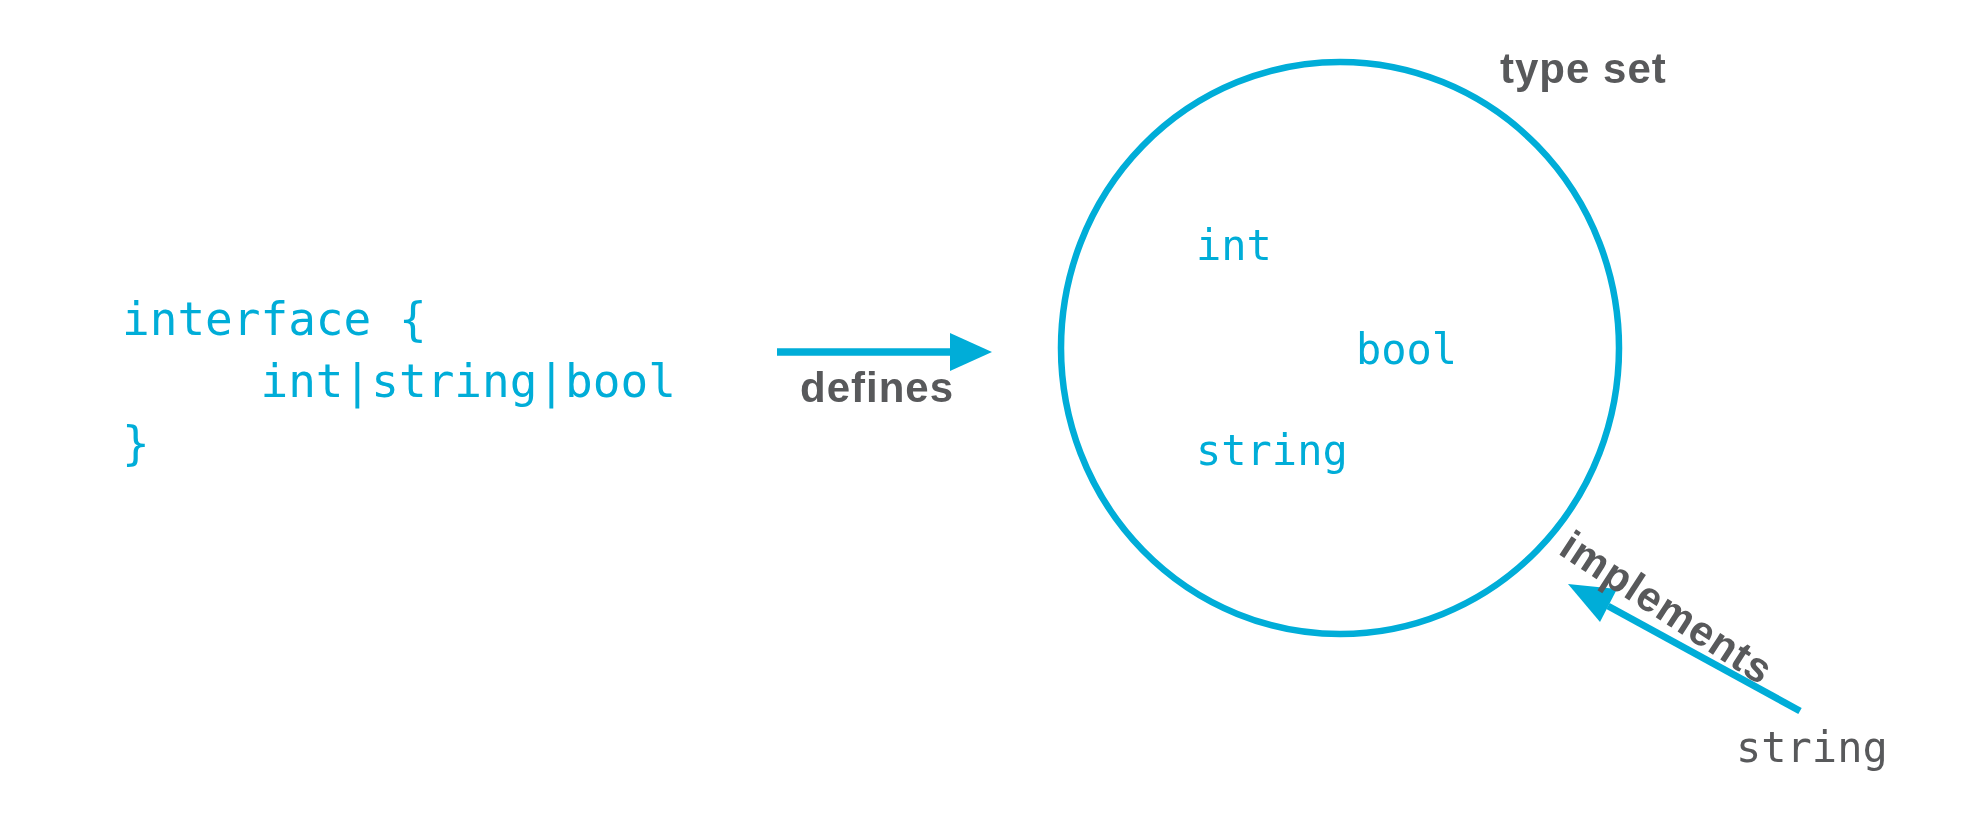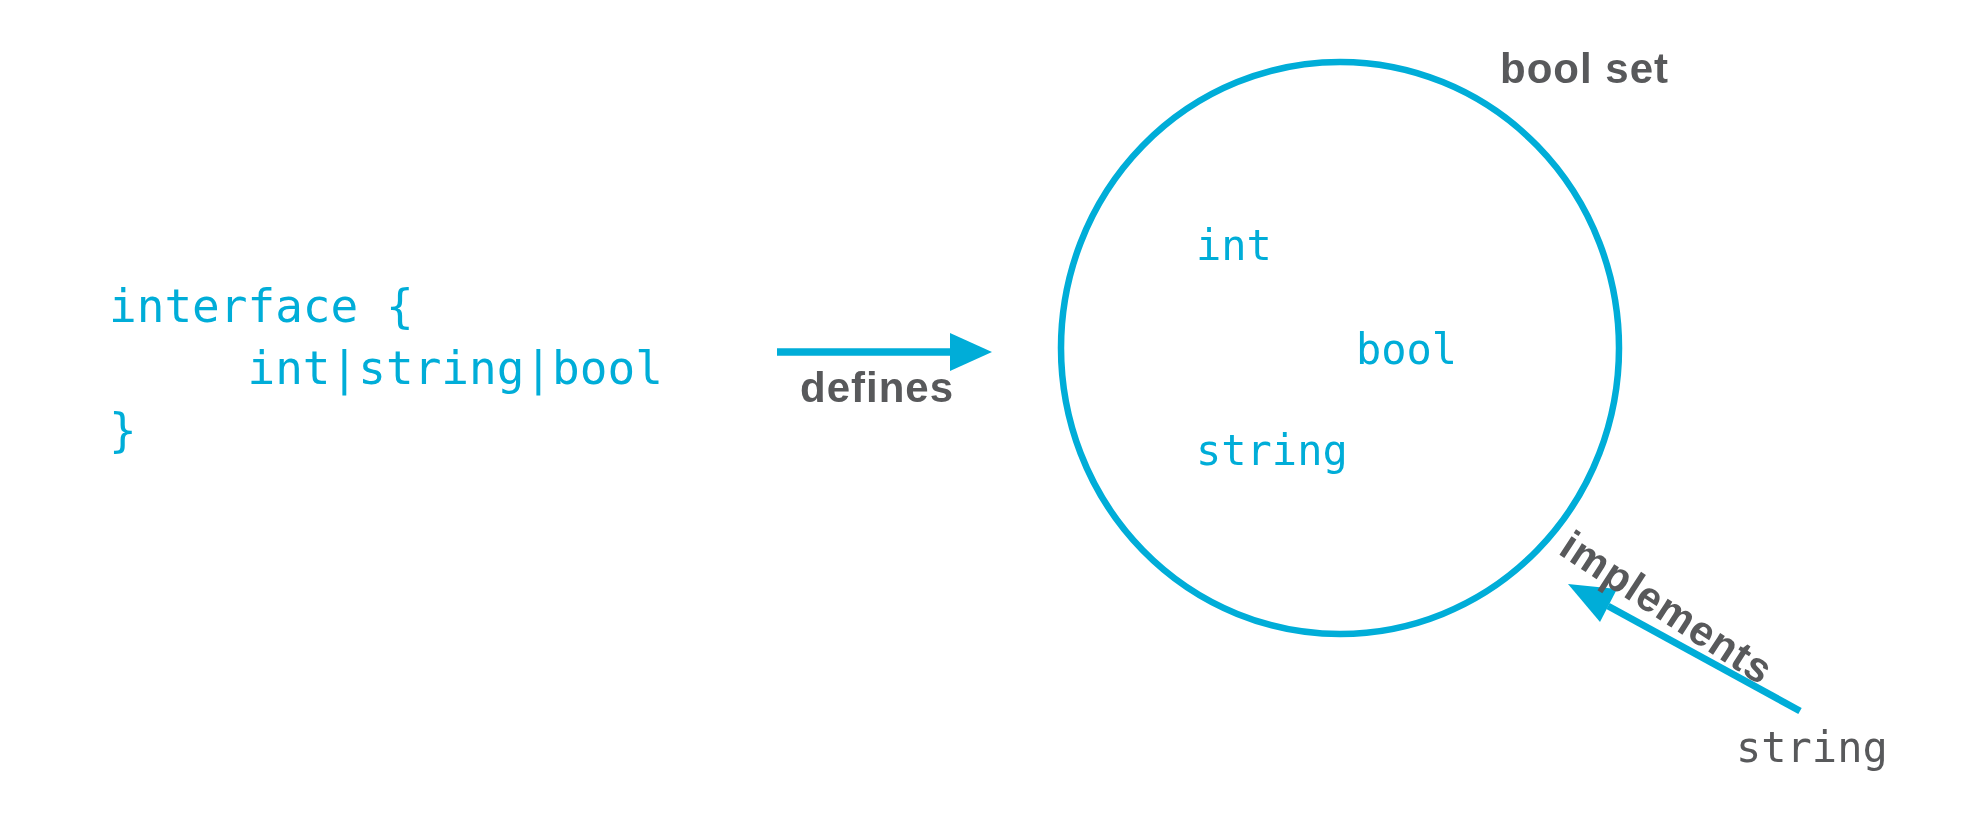--- a/index.html
+++ b/index.html
@@ -24,21 +24,21 @@
     position: absolute;
     font-family: "DejaVu Sans Mono", monospace;
     color: var(--accent, #00ADD8);
     font-size: 42px;
     line-height: 1;
     white-space: pre;
   }
   .code {
     position: absolute;
     left: 105px; top: 271px;
-    margin: 4px;
+    margin: 17px;
     font-family: "DejaVu Sans Mono", monospace;
     font-size: 46px;
     line-height: 62px;
     color: var(--accent, #00ADD8);
     white-space: pre;
   }
   .label {
     position: absolute;
     font-family: "Liberation Sans", sans-serif;
     font-weight: bold;
@@ -80,21 +80,21 @@
       <polygon points="1568,584 1617,589 1600,622" class="accent-fill"></polygon>
     </g>
   </svg>
 
   <pre class="code">interface {
      int|string|bool
 }</pre>
 
   <div class="label defines-label">defines</div>
 
-  <div class="label typeset-label">bool set</div>
+  <div class="label typeset-label">type set</div>
 
   <div class="mono member-int">int</div>
 
   <div class="mono member-bool">bool</div>
 
   <div class="mono member-string">string</div>
 
   <div class="label implements-label">implements</div>
 
   <div class="mono source-string">string</div>

